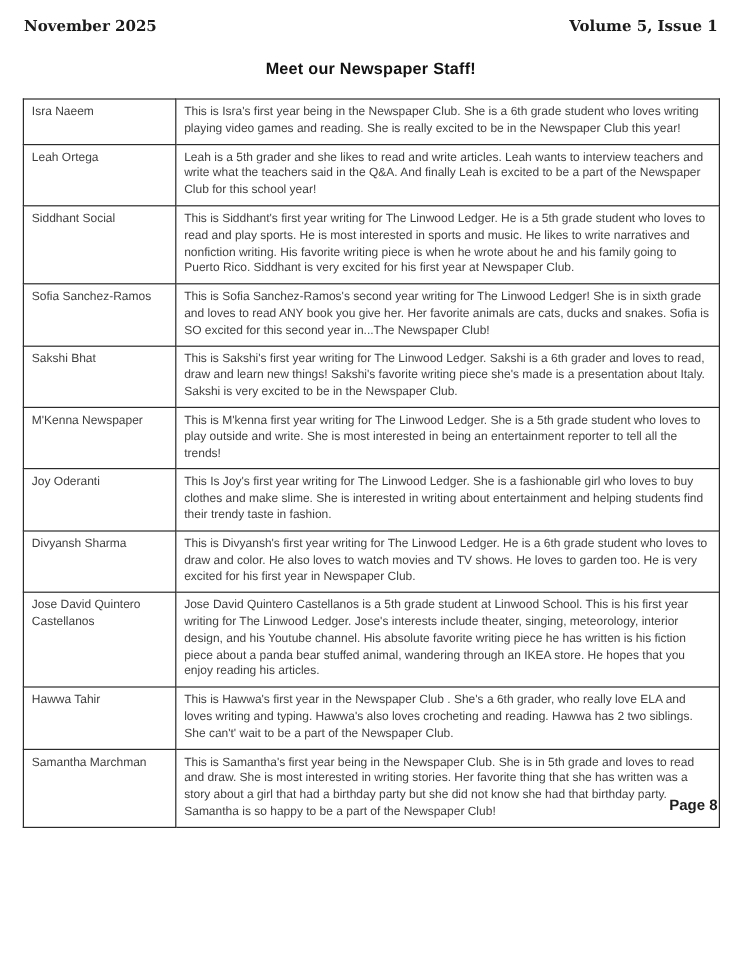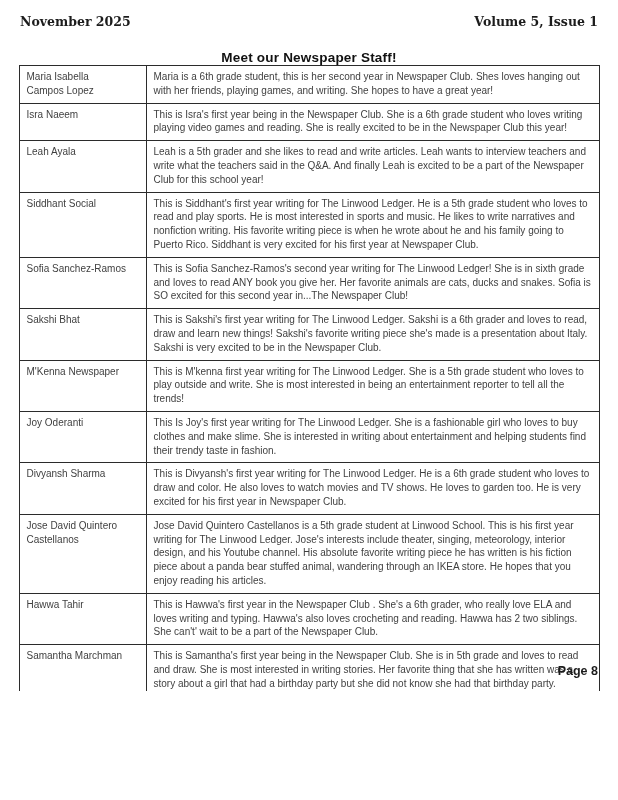--- a/index.html
+++ b/index.html
@@ -23,20 +23,21 @@
     font-size: 12.5px;
     color: #1c1c1c;
   }
   .page-title {
     text-align: center;
     font-weight: 700;
     font-size: 13.5px;
     letter-spacing: 0.2px;
     color: #111111;
     margin-top: 21px;
+    margin-bottom: 17px;
     font-family: "Liberation Sans", sans-serif;
   }
   table.staff-table {
     border-collapse: collapse;
     margin: 0 auto;
     width: 580px;
     table-layout: fixed;
   }
   table.staff-table td {
     border: 1.5px solid #2b2b2b;
@@ -69,30 +70,25 @@
   <div class="masthead">
     <span>November 2025</span>
     <span>Volume 5, Issue 1</span>
   </div>
 
   <div class="page-title">Meet our Newspaper Staff!</div>
 
   <table class="staff-table">
     <tbody>
       <tr>
-        <td class="name-cell">Maria Isabella
-Campos Lopez</td>
-        <td class="bio-cell">Maria is a 6th grade student, this is her second year in Newspaper Club. Shes loves hanging out with her friends, playing games, and writing. She hopes to have a great year!</td>
-      </tr>
-      <tr>
         <td class="name-cell">Isra Naeem</td>
         <td class="bio-cell">This is Isra's first year being in the Newspaper Club. She is a 6th grade student who loves writing playing video games and reading. She is really excited to be in the Newspaper Club this year!</td>
       </tr>
       <tr>
-        <td class="name-cell">Leah Ayala</td>
+        <td class="name-cell">Leah Ortega</td>
         <td class="bio-cell">Leah is a 5th grader and she likes to read and write articles. Leah wants to interview teachers and write what the teachers said in the Q&amp;A. And finally Leah is excited to be a part of the Newspaper Club for this school year!</td>
       </tr>
       <tr>
         <td class="name-cell">Siddhant Social</td>
         <td class="bio-cell">This is Siddhant's first year writing for The Linwood Ledger. He is a 5th grade student who loves to read and play sports. He is most interested in sports and music. He likes to write narratives and nonfiction writing. His favorite writing piece is when he wrote about he and his family going to Puerto Rico. Siddhant is very excited for his first year at Newspaper Club.</td>
       </tr>
       <tr>
         <td class="name-cell">Sofia Sanchez-Ramos</td>
         <td class="bio-cell">This is Sofia Sanchez-Ramos's second year writing for The Linwood Ledger! She is in sixth grade and loves to read ANY book you give her. Her favorite animals are cats, ducks and snakes. Sofia is SO excited for this second year in...The Newspaper Club!</td>
       </tr>

